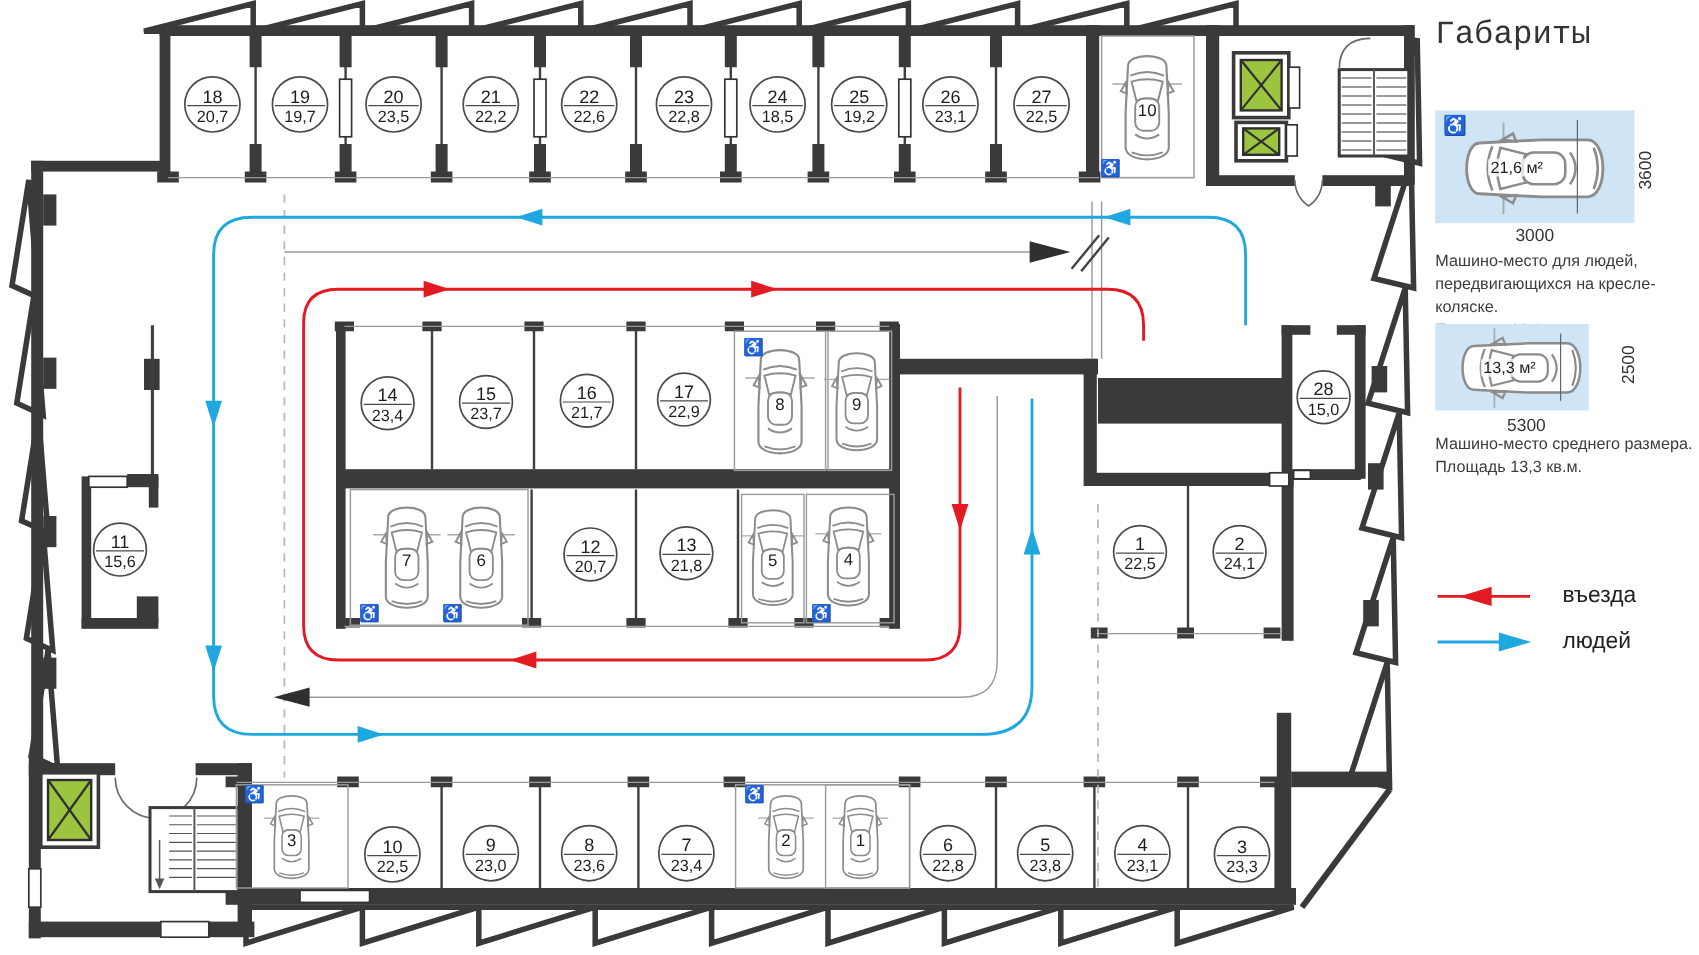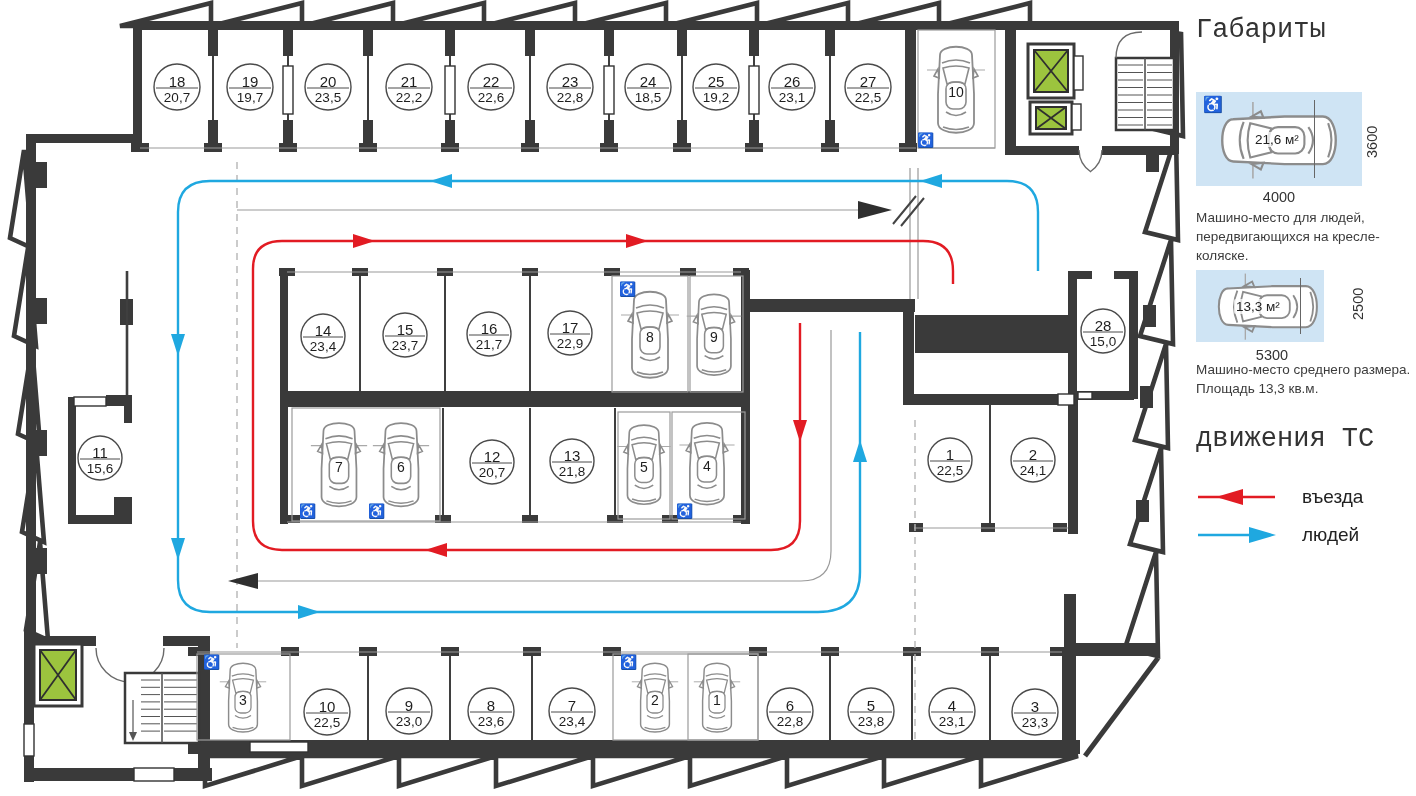--- a/index.html
+++ b/index.html
@@ -498,23 +498,23 @@
     <div class="lg-abs lg-title" style="left:1196px;top:12px;width:215px">
       <div>Габариты</div>
     </div>
 
     <div class="lg-box" style="left:1196px;top:92px;width:166px;height:94px">
       <span class="lg-wc">♿</span>
       <svg width="166" height="94" viewBox="0 0 166 94">
         <use href="#car-sym" transform="translate(16,80) scale(1.32) rotate(-90)"></use>
       </svg>
       <div class="lg-vline" style="left:118px"></div>
-      <span class="lg-area" style="left:57px;top:40px">21,6 м²</span>
+      <span class="lg-area" style="left:44px;top:40px">21,6 м²</span>
     </div>
-    <div class="lg-dim-w" style="left:1196px;top:189px;width:166px">4000</div>
+    <div class="lg-dim-w" style="left:1196px;top:189px;width:166px">3000</div>
     <div class="lg-dim-d" style="left:1352px;top:130px;width:40px">3600</div>
     <div class="lg-cap" style="left:1196px;top:208px;width:225px">
         <div>Машино-место для людей,</div>
         <div>передвигающихся на кресле-коляске.</div>
         <div>Площадь 21,6 кв.м.</div>
       </div>
 
     <div class="lg-box" style="left:1196px;top:270px;width:128px;height:72px">
       <svg width="152" height="72" viewBox="0 0 152 72">
         <use href="#car-sym" transform="translate(14,64) scale(1.14) rotate(-90)"></use>
@@ -523,21 +523,20 @@
       <span class="lg-area" style="left:38px;top:29px">13,3 м²</span>
     </div>
     <div class="lg-dim-w" style="left:1196px;top:347px;width:152px">5300</div>
     <div class="lg-dim-d" style="left:1338px;top:292px;width:40px">2500</div>
     <div class="lg-cap" style="left:1196px;top:360px;width:225px">
         <div>Машино-место среднего размера.</div>
         <div>Площадь 13,3 кв.м.</div>
       </div>
 
     <div class="lg-abs lg-title" style="left:1196px;top:422px;width:220px;line-height:34px">
-      <div>движения ТС</div>
     </div>
     <div class="lg-dir-row" style="left:1196px;top:486px">
       <svg width="82" height="18" viewBox="0 0 82 18">
         <line x1="2" y1="9" x2="79" y2="9" class="arr-entry"></line>
         <polygon points="20,9 47,1 47,17" class="fill-entry"></polygon>
       </svg>
       <span class="lg-dir-label">въезда</span>
     </div>
     <div class="lg-dir-row" style="left:1196px;top:524px">
       <svg width="82" height="18" viewBox="0 0 82 18">

